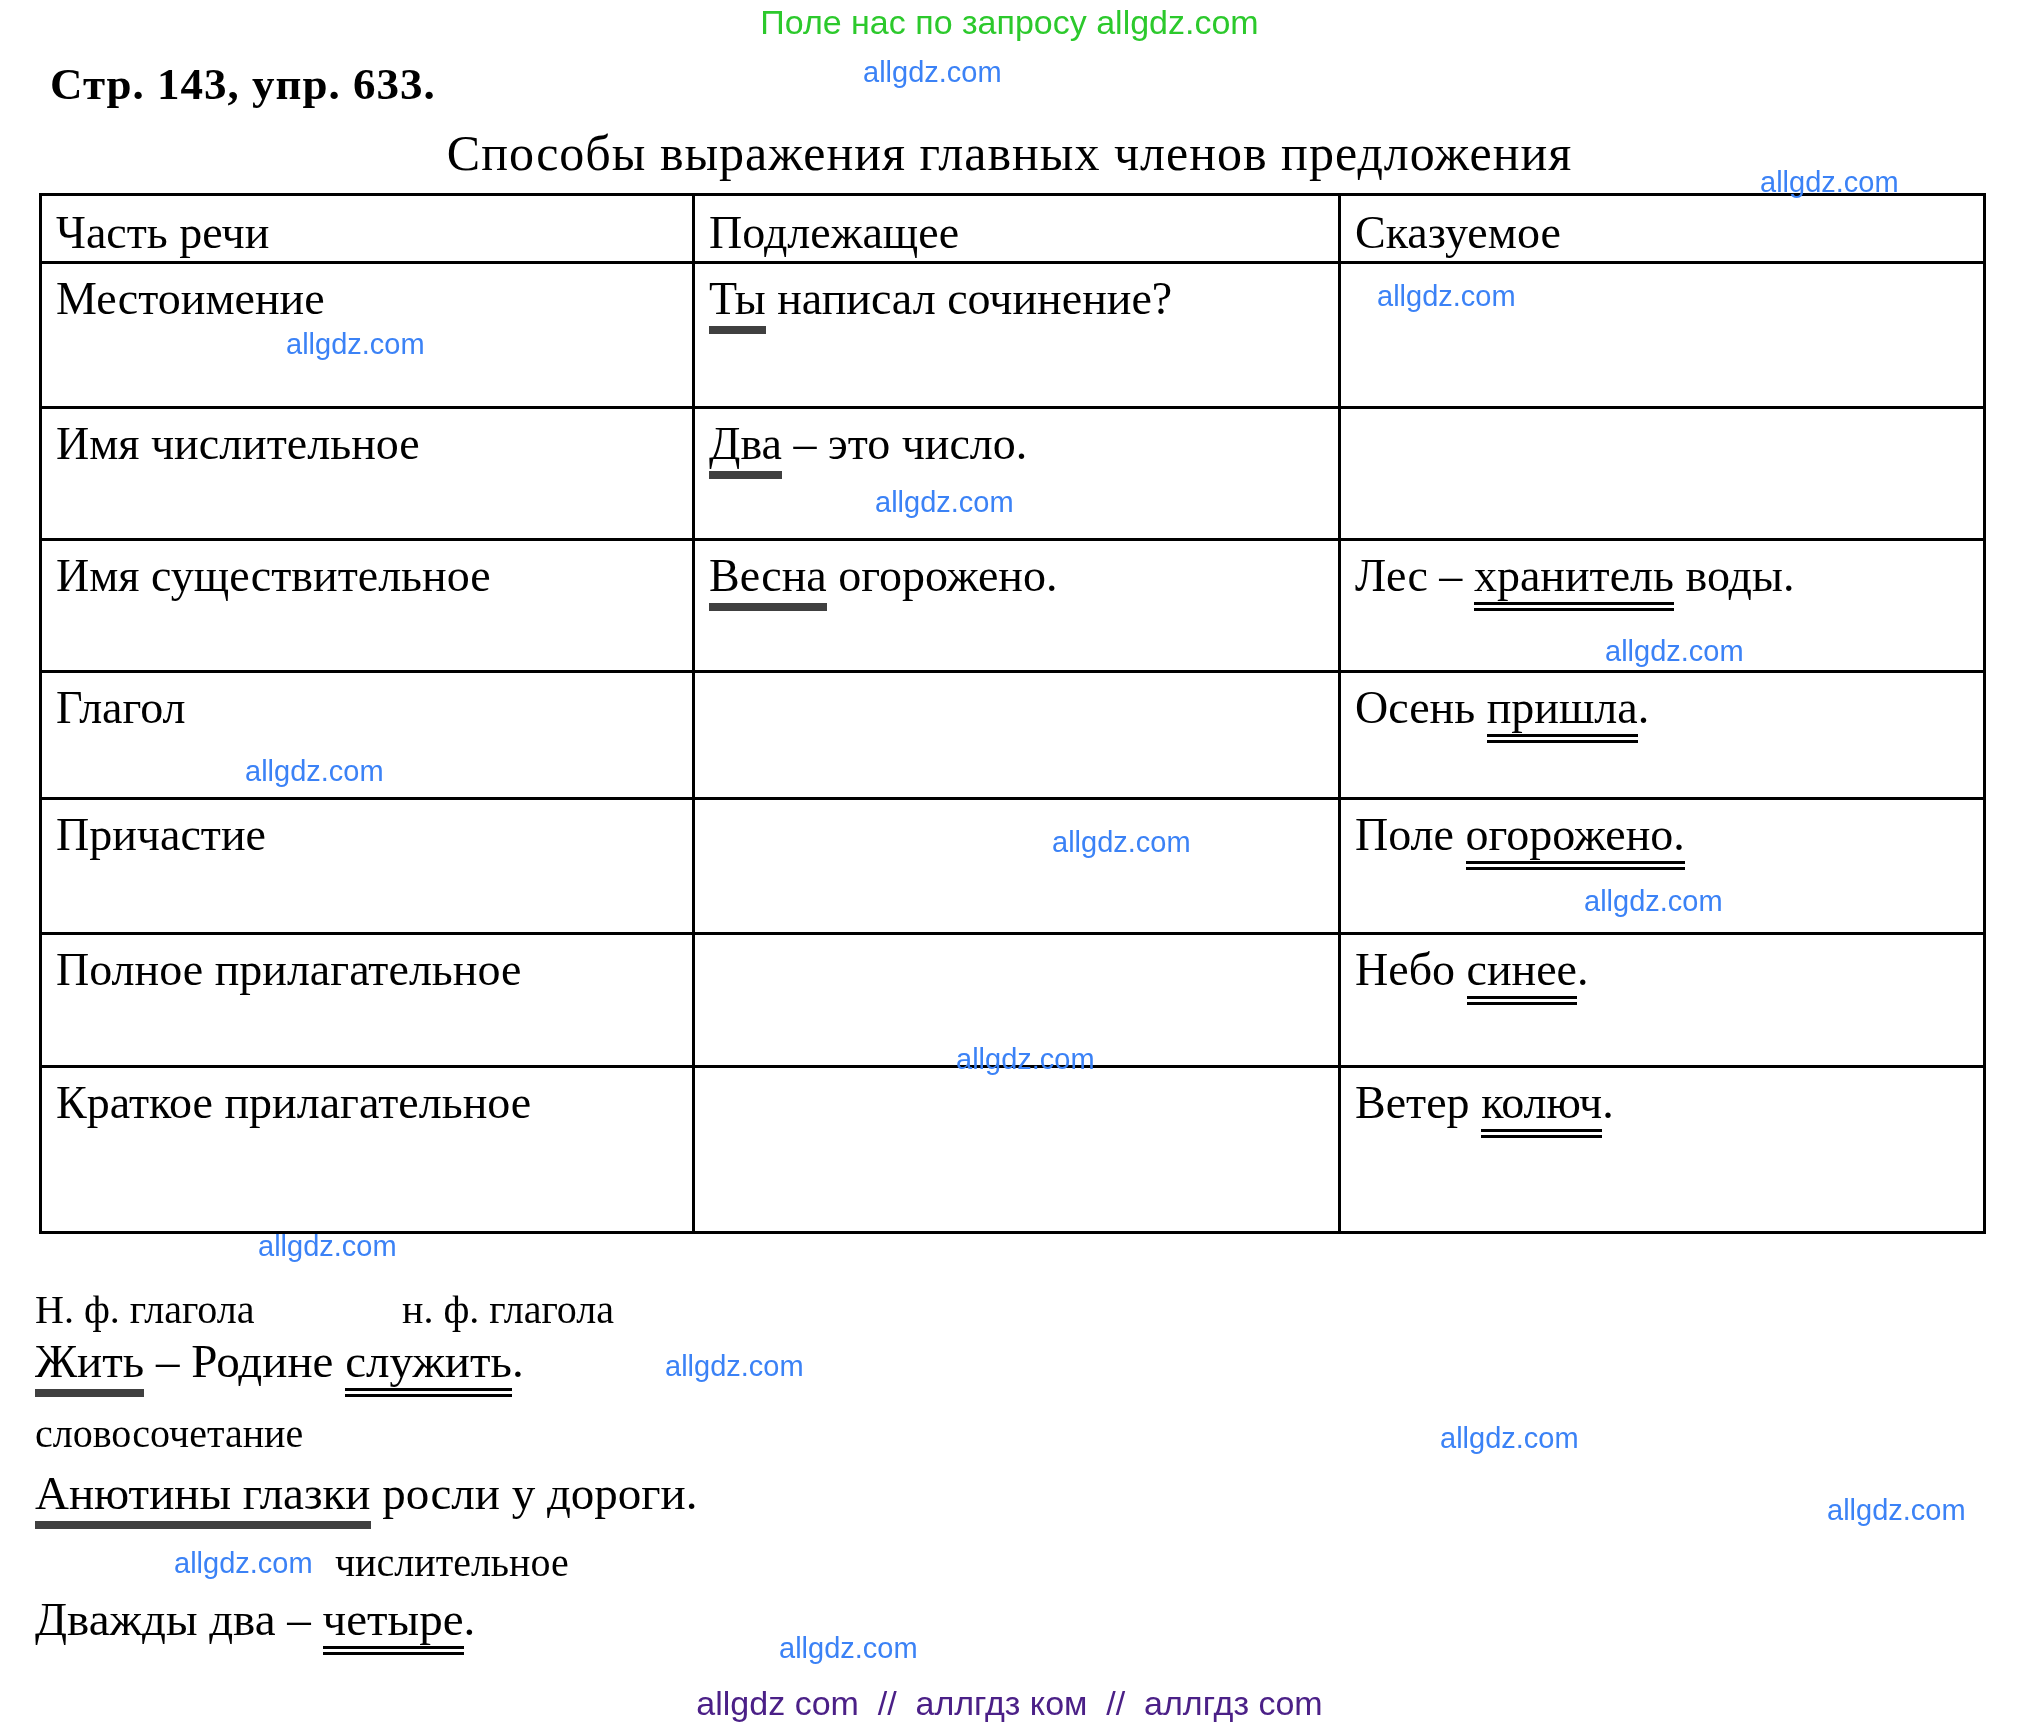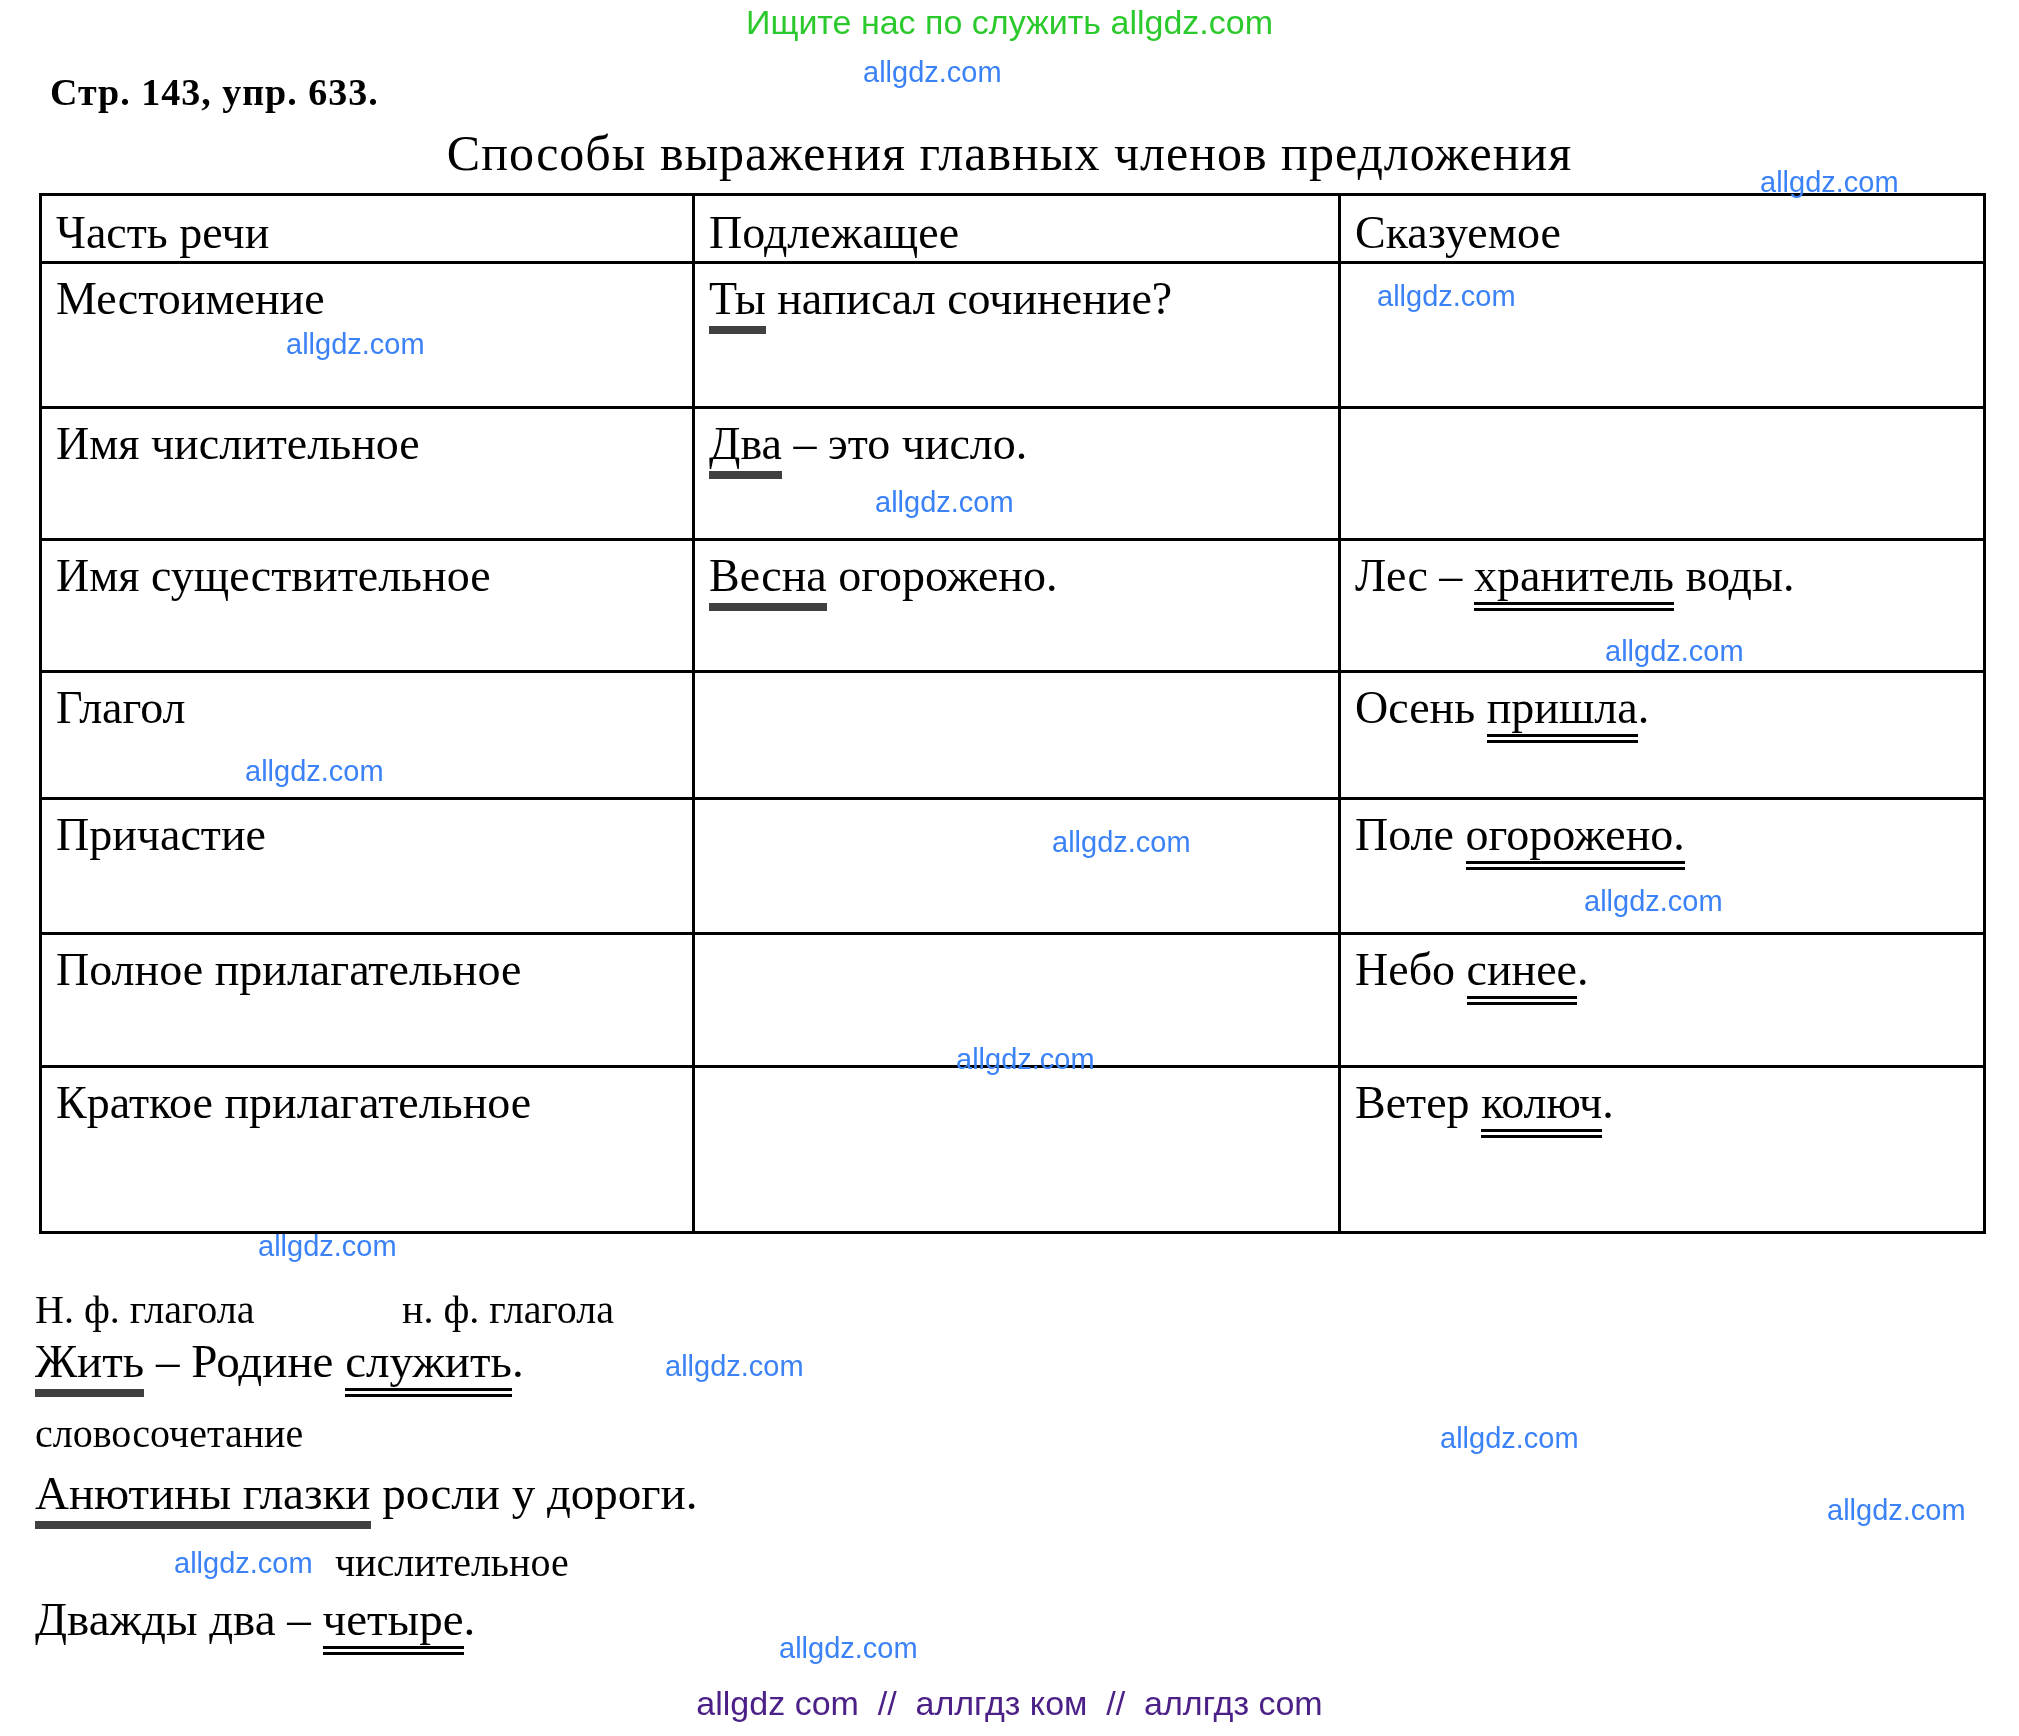--- a/index.html
+++ b/index.html
@@ -5,22 +5,22 @@
   html,body{margin:0;padding:0;background:#ffffff;}
   .page{
     position:relative;width:2019px;height:1736px;background:#ffffff;
     font-family:"Liberation Serif",serif;color:#000;overflow:hidden;
   }
   .banner{
     position:absolute;top:3px;left:0;width:100%;text-align:center;
     font-family:"Liberation Sans",sans-serif;font-size:34px;font-weight:400;
   }
   .heading{
-    position:absolute;left:50px;top:58px;font-size:38px;font-weight:bold;
-    letter-spacing:1px;white-space:nowrap;margin-top:12px;
+    position:absolute;left:50px;top:58px;font-size:45px;font-weight:bold;
+    letter-spacing:1px;white-space:nowrap;
   }
   .table-title{
     position:absolute;top:124px;left:0;width:100%;text-align:center;
     font-size:50px;letter-spacing:1px;white-space:nowrap;
   }
   table.main{
     position:absolute;left:39px;top:193px;width:1944px;
     border-collapse:collapse;table-layout:fixed;
   }
   table.main th, table.main td{
@@ -39,21 +39,21 @@
   .footer-line{
     position:absolute;top:1684px;left:0;width:100%;text-align:center;
     font-family:"Liberation Sans",sans-serif;font-size:34px;white-space:pre;
   }
 </style>
 </head>
 <body>
 
 <div class="page">
 
-  <div class="banner" style="color: rgb(44, 201, 44);">Ищите нас по служить allgdz.com</div>
+  <div class="banner" style="color: rgb(44, 201, 44);">Поле нас по запросу allgdz.com</div>
 
   <div class="heading">Стр. 143, упр. 633.</div>
 
   <div class="table-title">Способы выражения главных членов предложения</div>
 
   <table class="main">
     <colgroup>
       <col style="width:653px">
       <col style="width:646px">
       <col style="width:645px">

